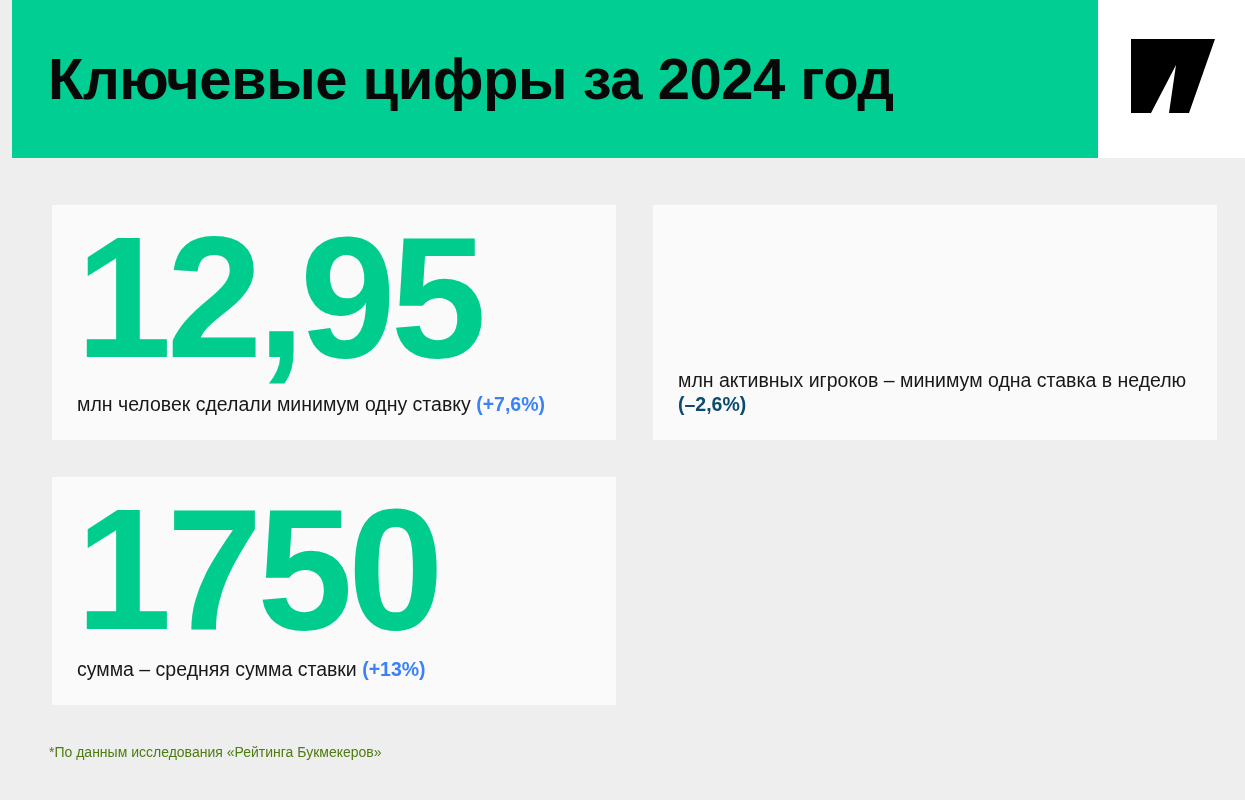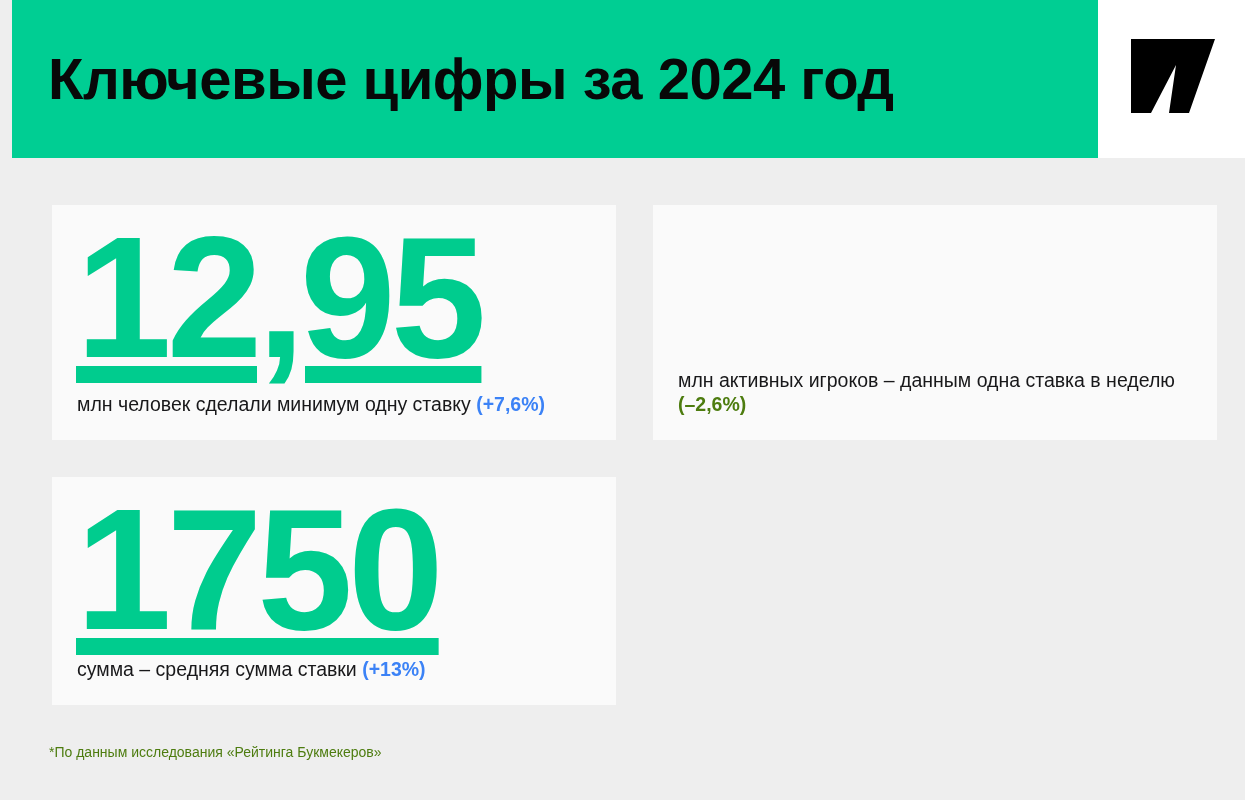--- a/index.html
+++ b/index.html
@@ -88,42 +88,41 @@
   }
 
   .card-value {
     font-size: 172px;
     line-height: 150px;
     font-weight: bold;
     color: #00cc8e;
     letter-spacing: -5px;
     white-space: nowrap;
     height: 150px;
-    text-decoration: underline;
   }
 
   .card-caption {
     position: absolute;
     left: 25px;
     bottom: 24px;
     font-size: 19.5px;
     line-height: 24px;
     color: #18181a;
     max-width: 510px;
   }
 
   
   .card.row2 .card-value {
     font-size: 172px;
     line-height: 150px;
   }
 
   .delta { font-weight: bold; }
   .delta-up { color: #3b82f6; }
-  .delta-down { color: #4d7c0f; }
+  .delta-down { color: #0c4a6e; }
 
   
   .footnote {
     position: absolute;
     left: 37px;
     top: 740px;
     font-size: 14px;
     line-height: 24px;
     color: #4d7c0f;
     white-space: nowrap;
@@ -149,21 +148,21 @@
     <div class="card row1">
       <div class="card-value">12,95</div>
       <div class="card-caption">
         <span>млн человек сделали минимум одну ставку</span>
         <span class="delta delta-up">(+7,6%)</span>
       </div>
     </div>
 
     <div class="card row1">
       <div class="card-caption">
-        <span>млн активных игроков – данным одна ставка в неделю</span>
+        <span>млн активных игроков – минимум одна ставка в неделю</span>
         <span class="delta delta-down">(–2,6%)</span>
       </div>
     </div>
 
 
     <div class="card row2">
       <div class="card-value">1750</div>
       <div class="card-caption">
         <span>сумма – средняя сумма ставки</span>
         <span class="delta delta-up">(+13%)</span>

